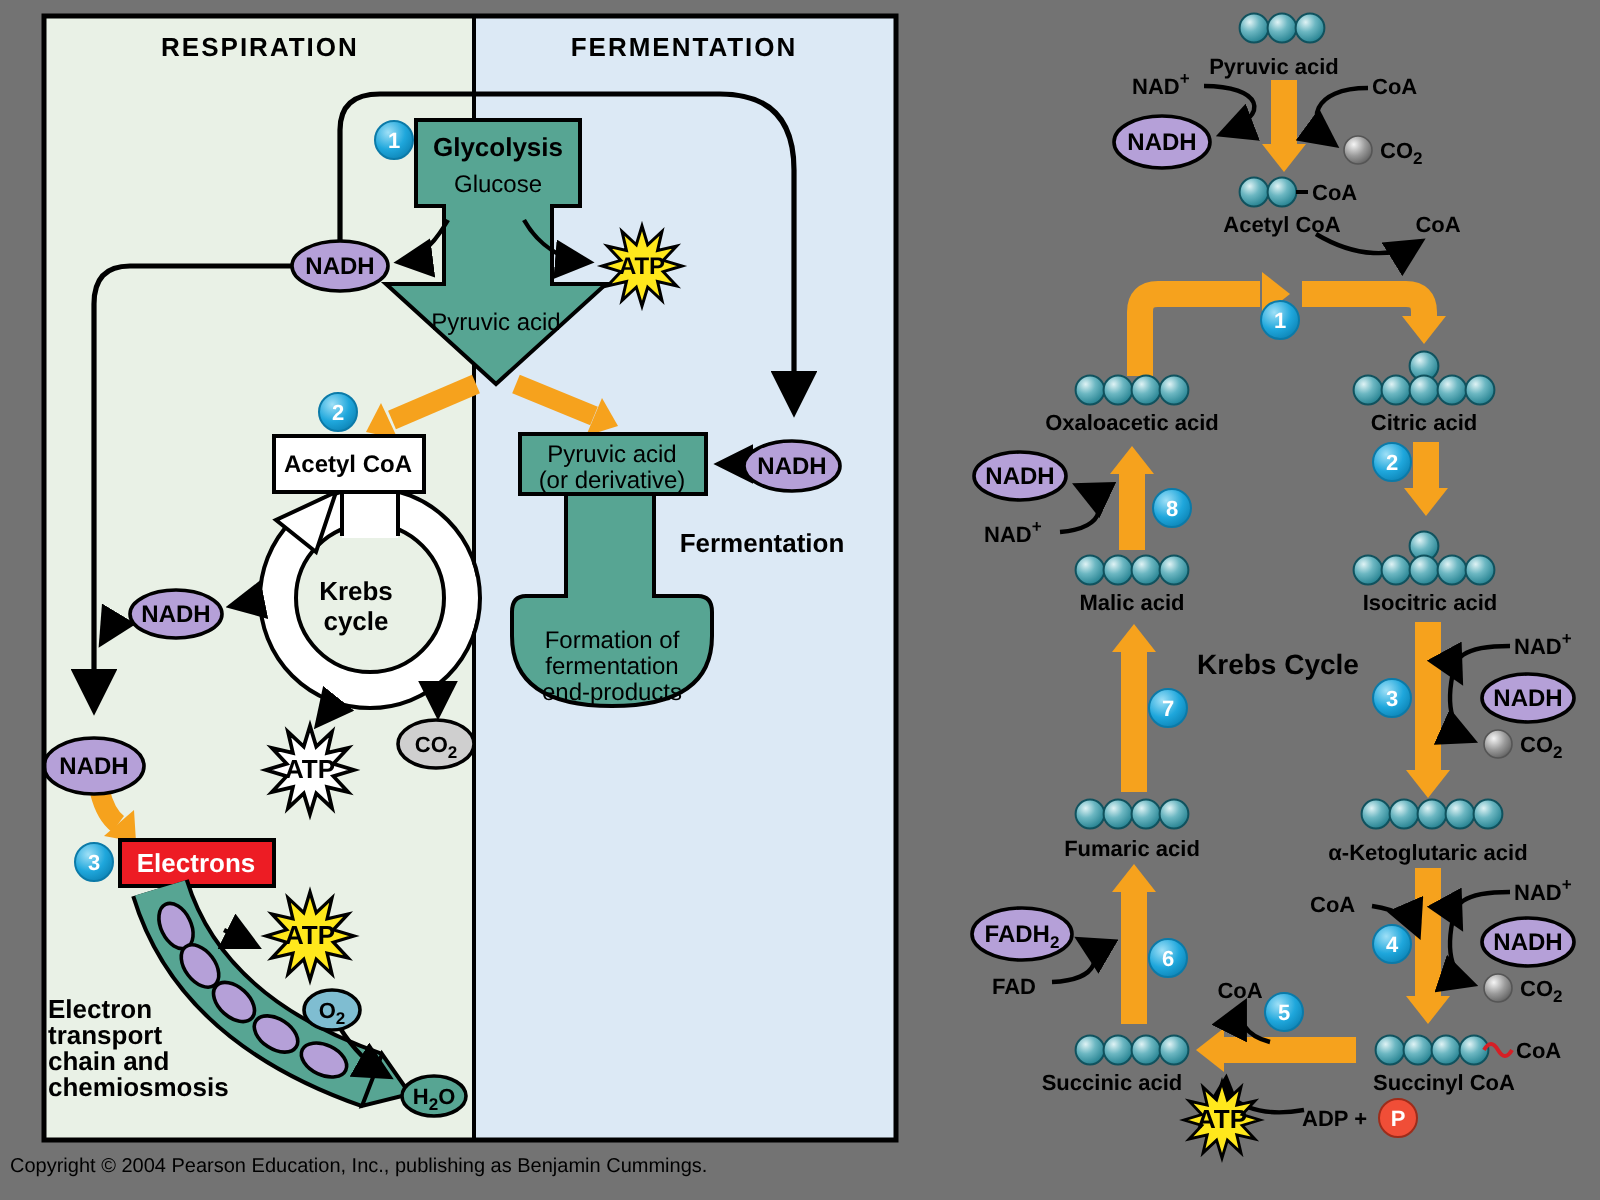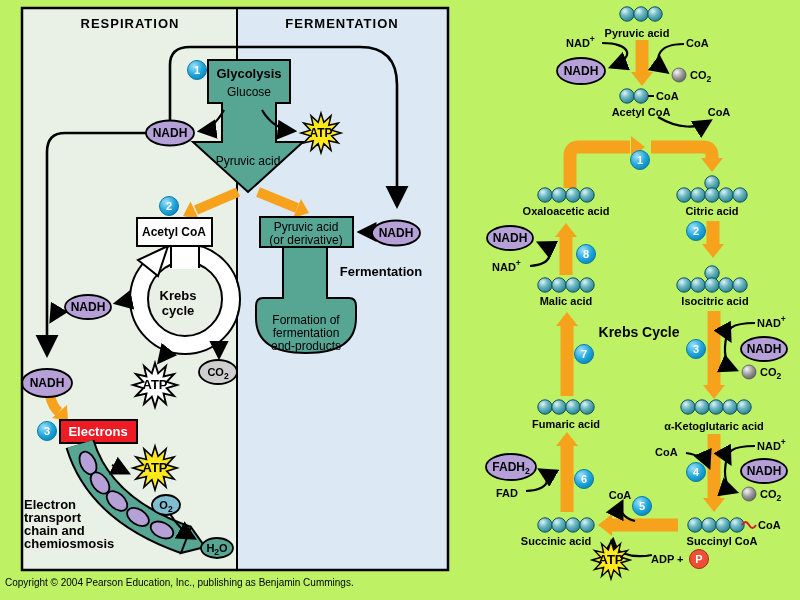--- a/index.html
+++ b/index.html
@@ -1,16 +1,16 @@
 <!DOCTYPE html>
 <html><head>
 <meta charset="utf-8">
 <style>
   html,body{margin:0;padding:0;background:#fff;}
-  #stage{position:relative;width:800px;height:600px;background:#bef264;overflow:hidden;}
+  #stage{position:relative;width:800px;height:600px;background:#737373;overflow:hidden;}
   svg{display:block;}
   text{font-family:"Liberation Sans","DejaVu Sans",sans-serif;fill:#000;}
   .b10{font-size:10px;}
   .b11{font-size:11px;font-weight:bold;}
   .b12{font-size:12px;font-weight:bold;}
   .b13{font-size:13px;font-weight:bold;}
   .b14{font-size:14px;font-weight:bold;}
   .r12{font-size:12px;}
   .mid{text-anchor:middle;}
   .w{fill:#fff;}

